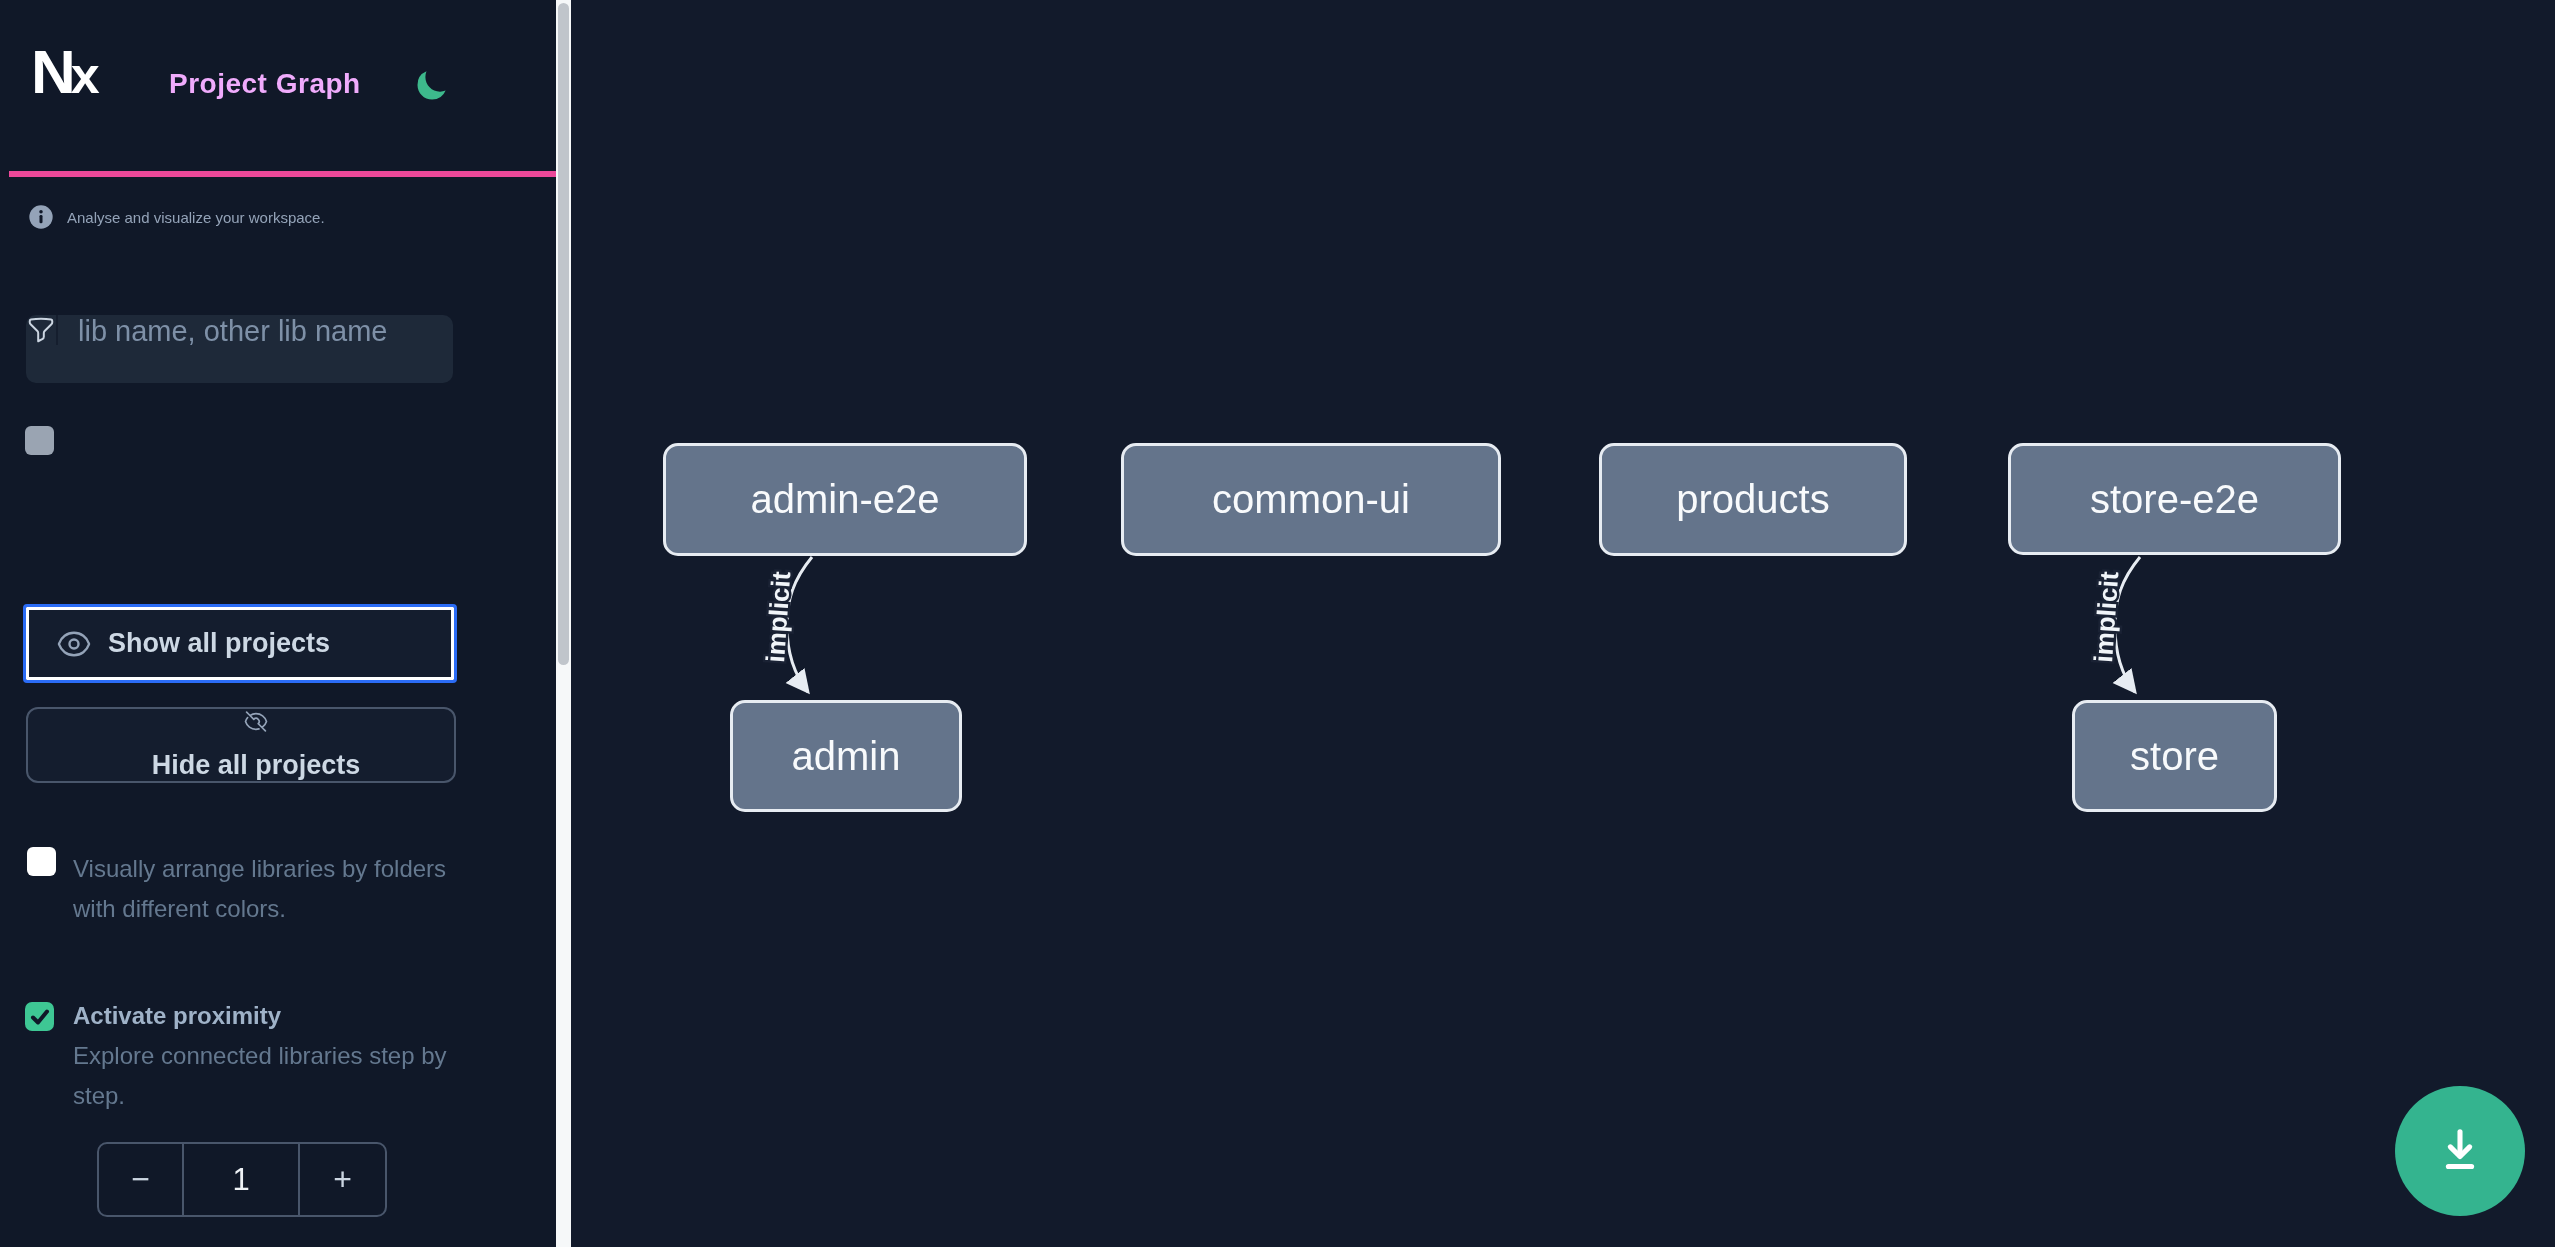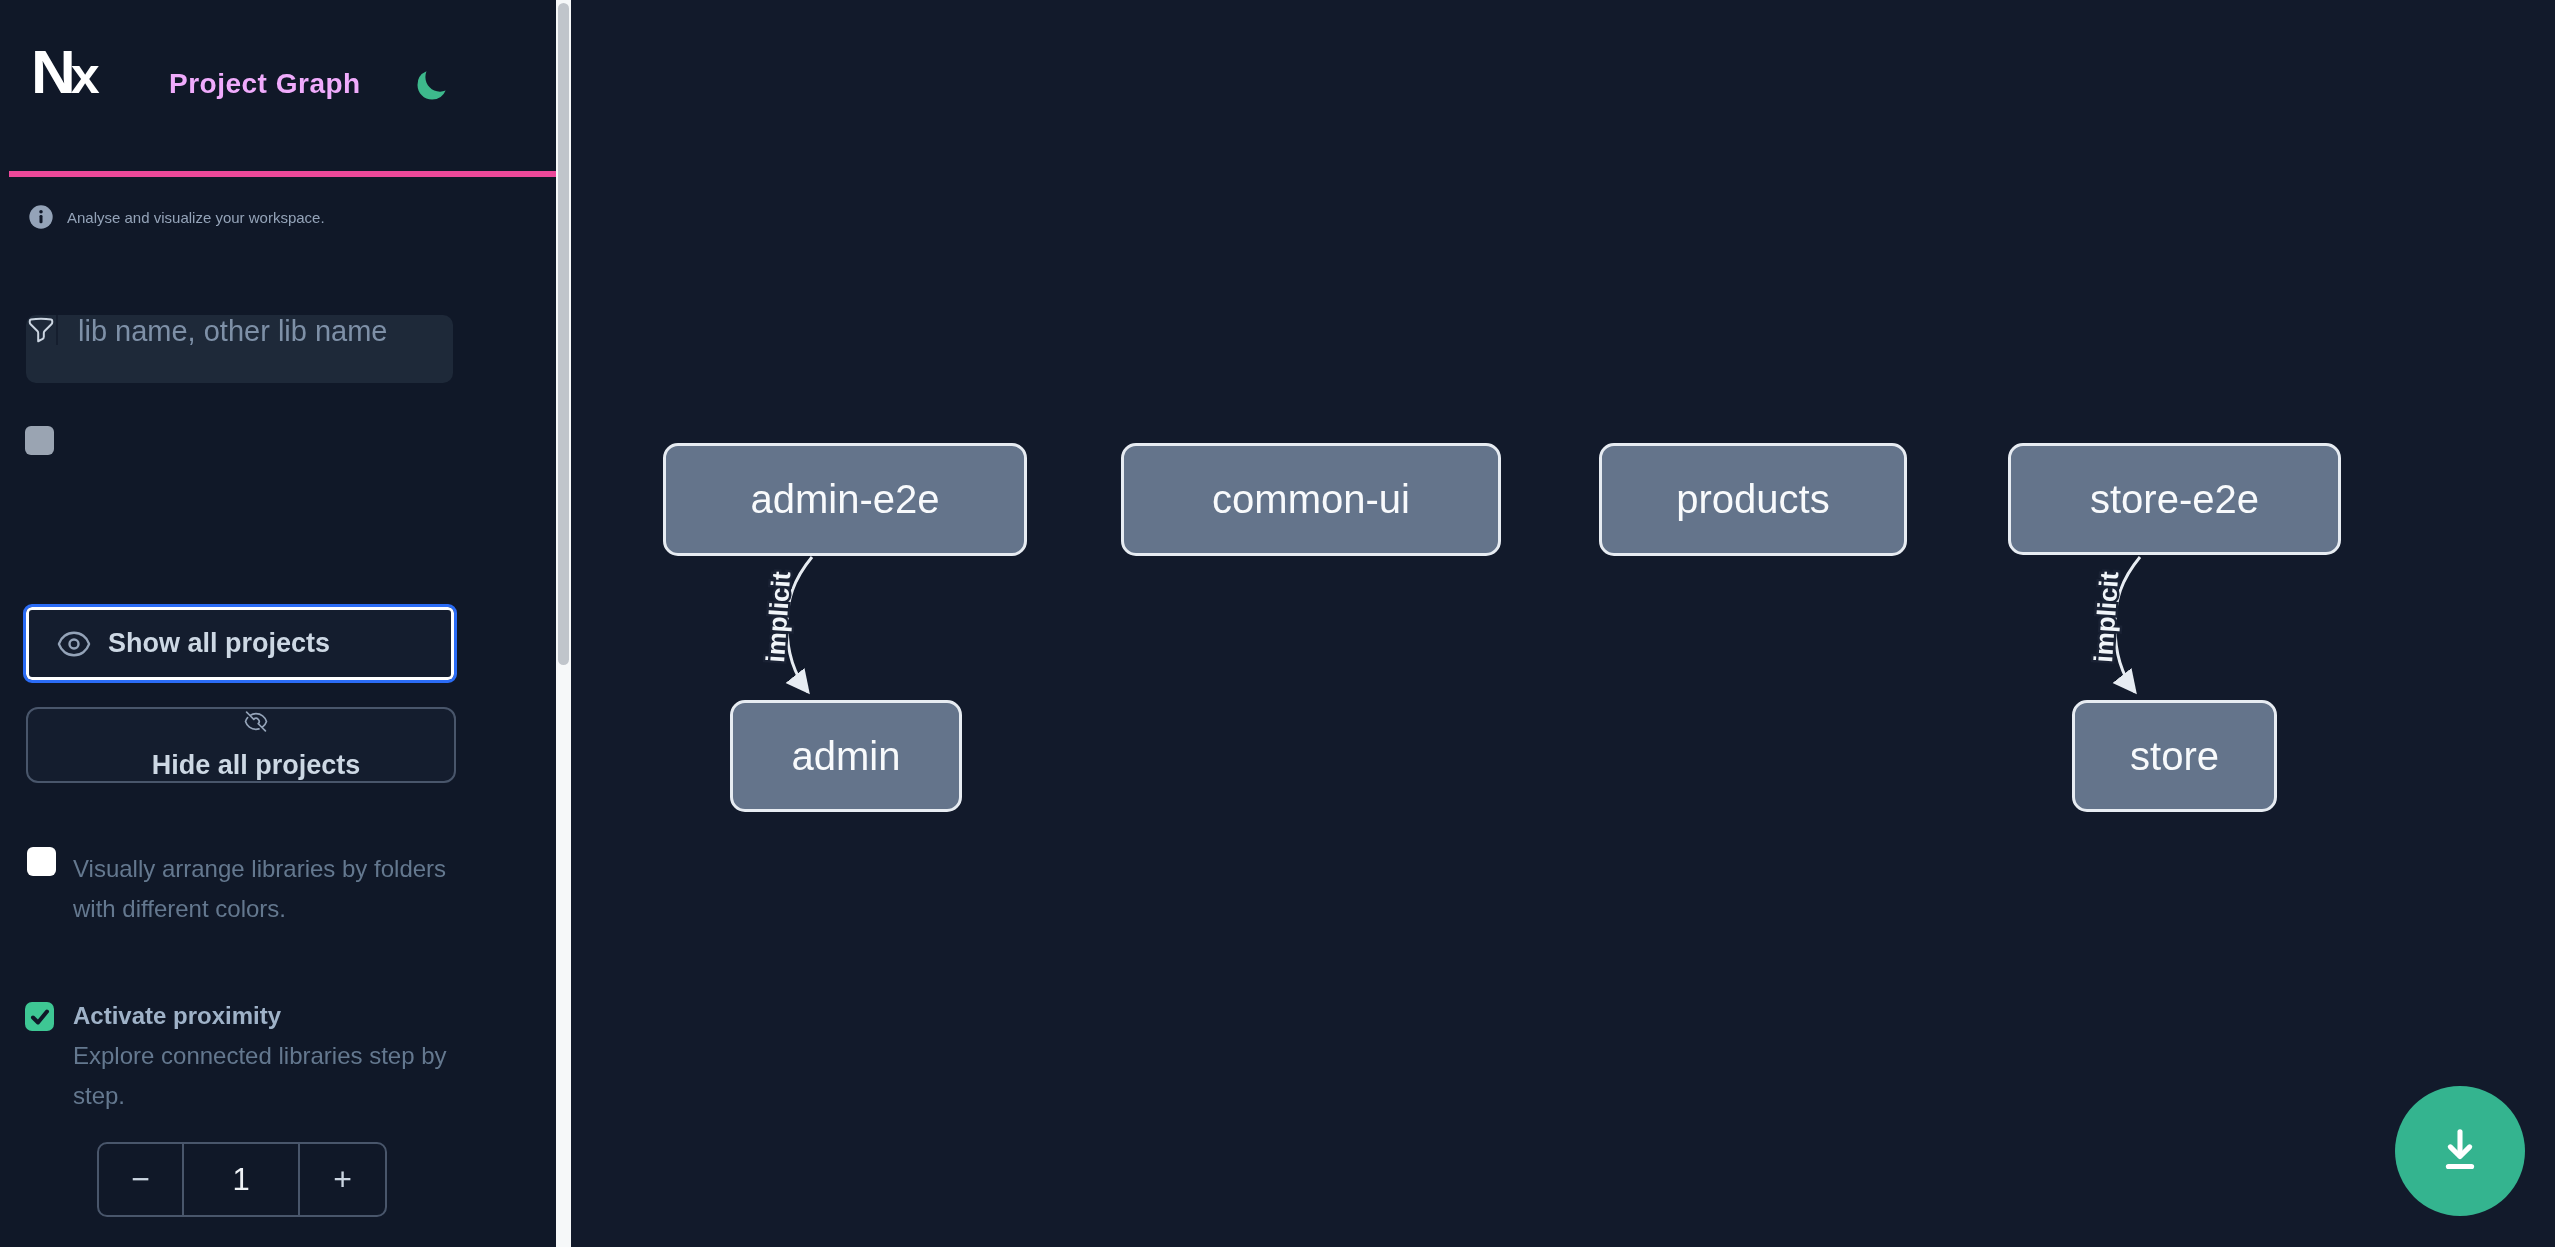--- a/index.html
+++ b/index.html
@@ -65,21 +65,21 @@
   .opt-desc  { color: #64788f; font-size: 24px; font-weight: 400; line-height: 40px; margin-top: 4px; }
 
   .side-btn {
     position: absolute; display: flex; align-items: center;
     background: #141d2e; cursor: pointer;
     color: #cdd8e4; font-size: 27px; font-weight: 600;
     padding-left: 30px; gap: 16px;
   }
   .btn-show {
     left: 23px; top: 604px; width: 434px; height: 79px;
-    border: 3px solid #2b6cf6; border-radius: 9px;
+    border: 3px solid #2b6cf6; border-radius: 4px;
     box-shadow: inset 0 0 0 3px #ffffff;
   }
   .btn-hide {
     left: 26px; top: 707px; width: 430px; height: 76px;
     border: 2px solid #49566b; border-radius: 12px; flex-direction: column;
   }
 
   .stepper {
     position: absolute; left: 97px; top: 1142px; width: 290px; height: 75px;
     border: 2px solid #49566b; border-radius: 10px;

